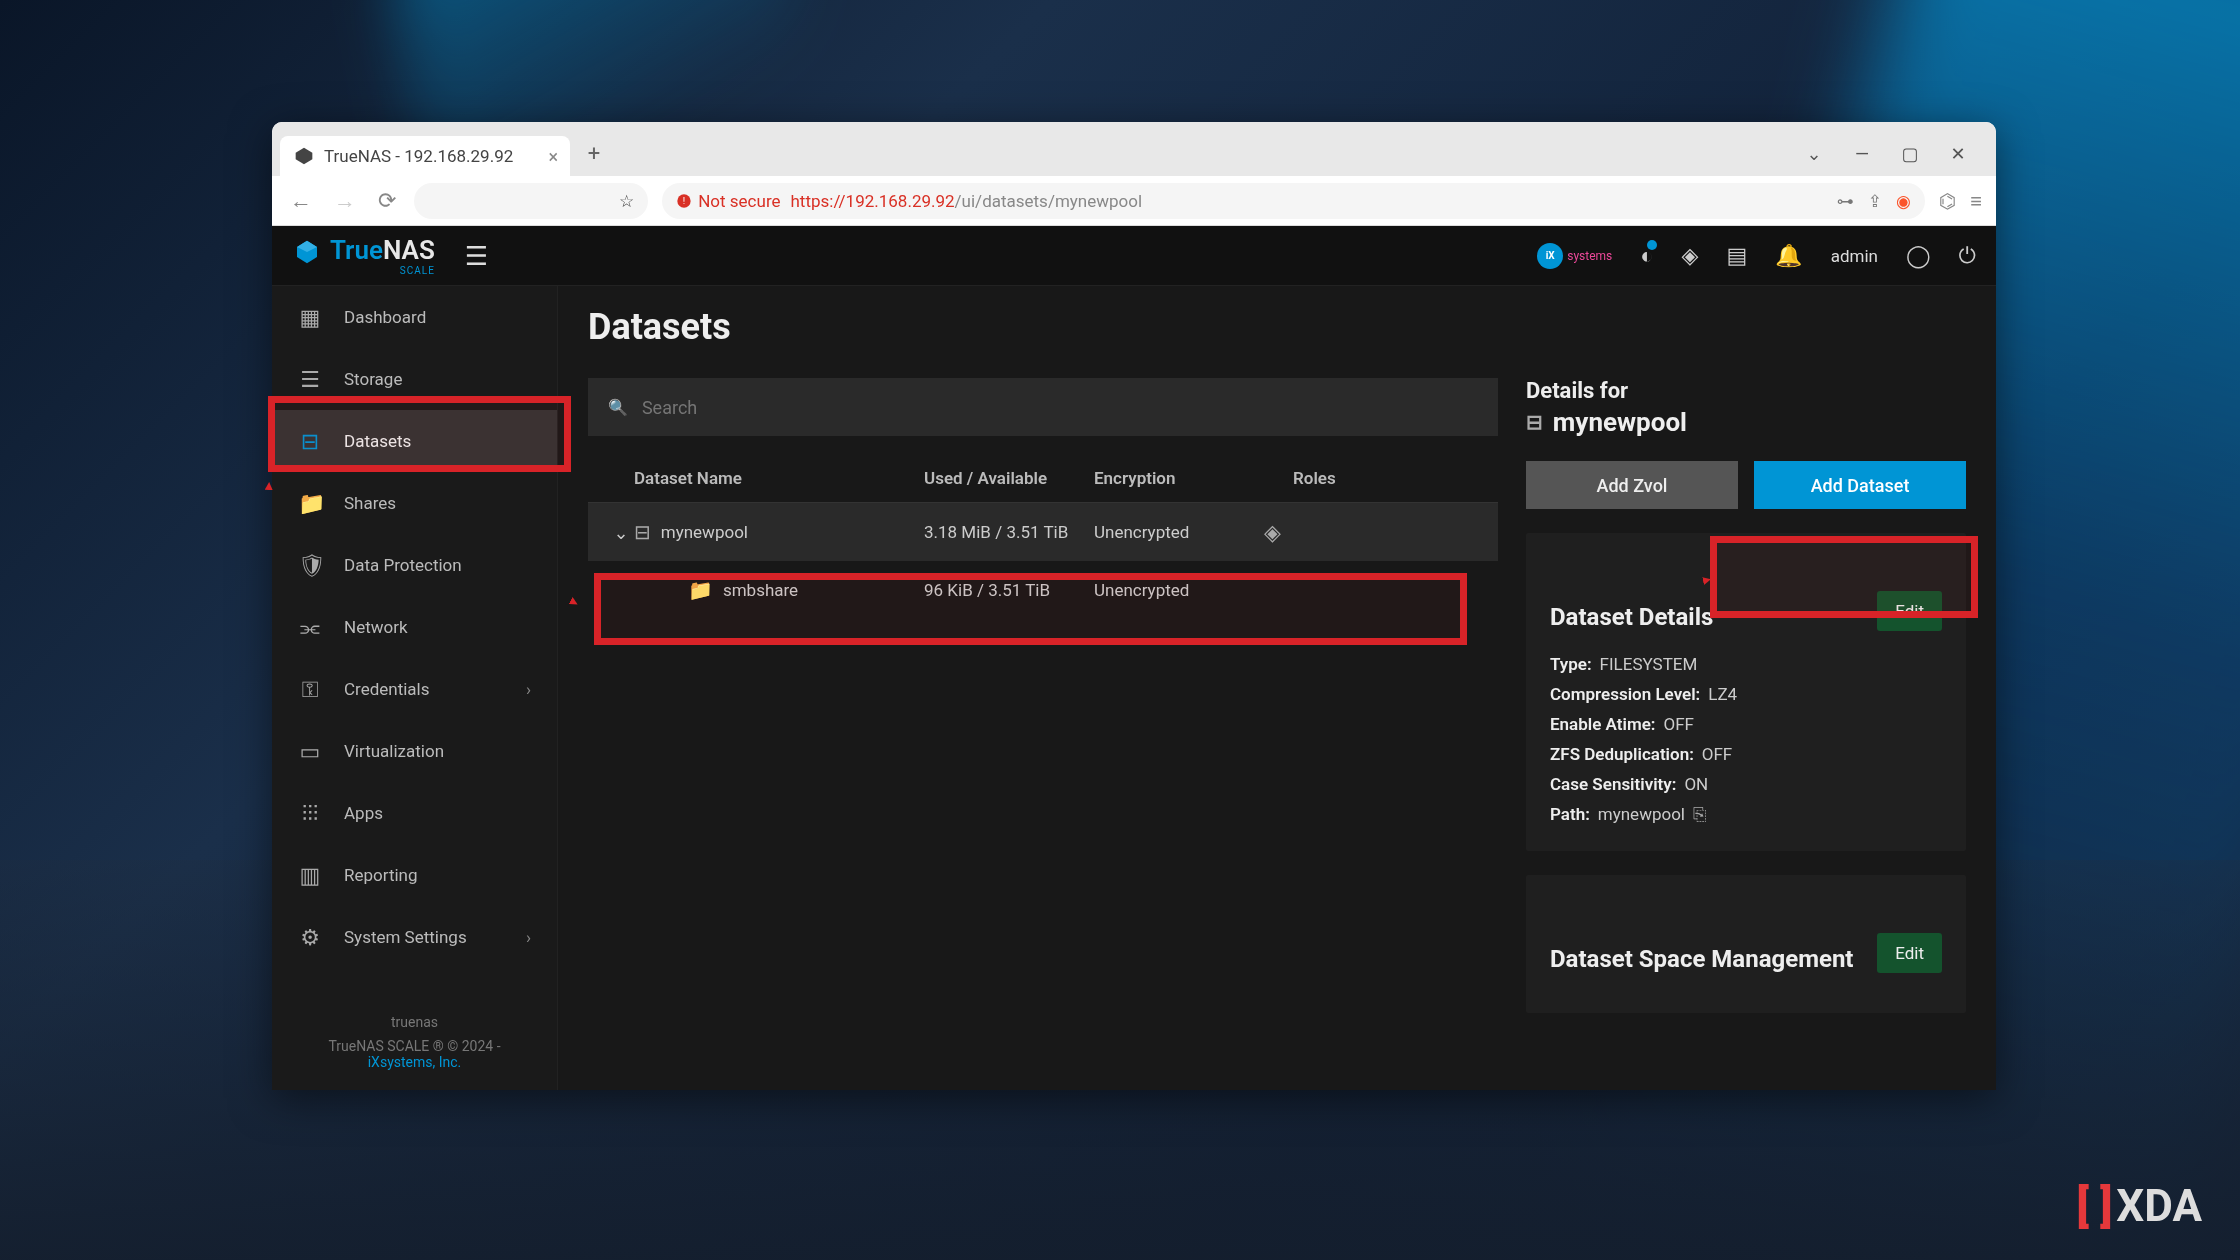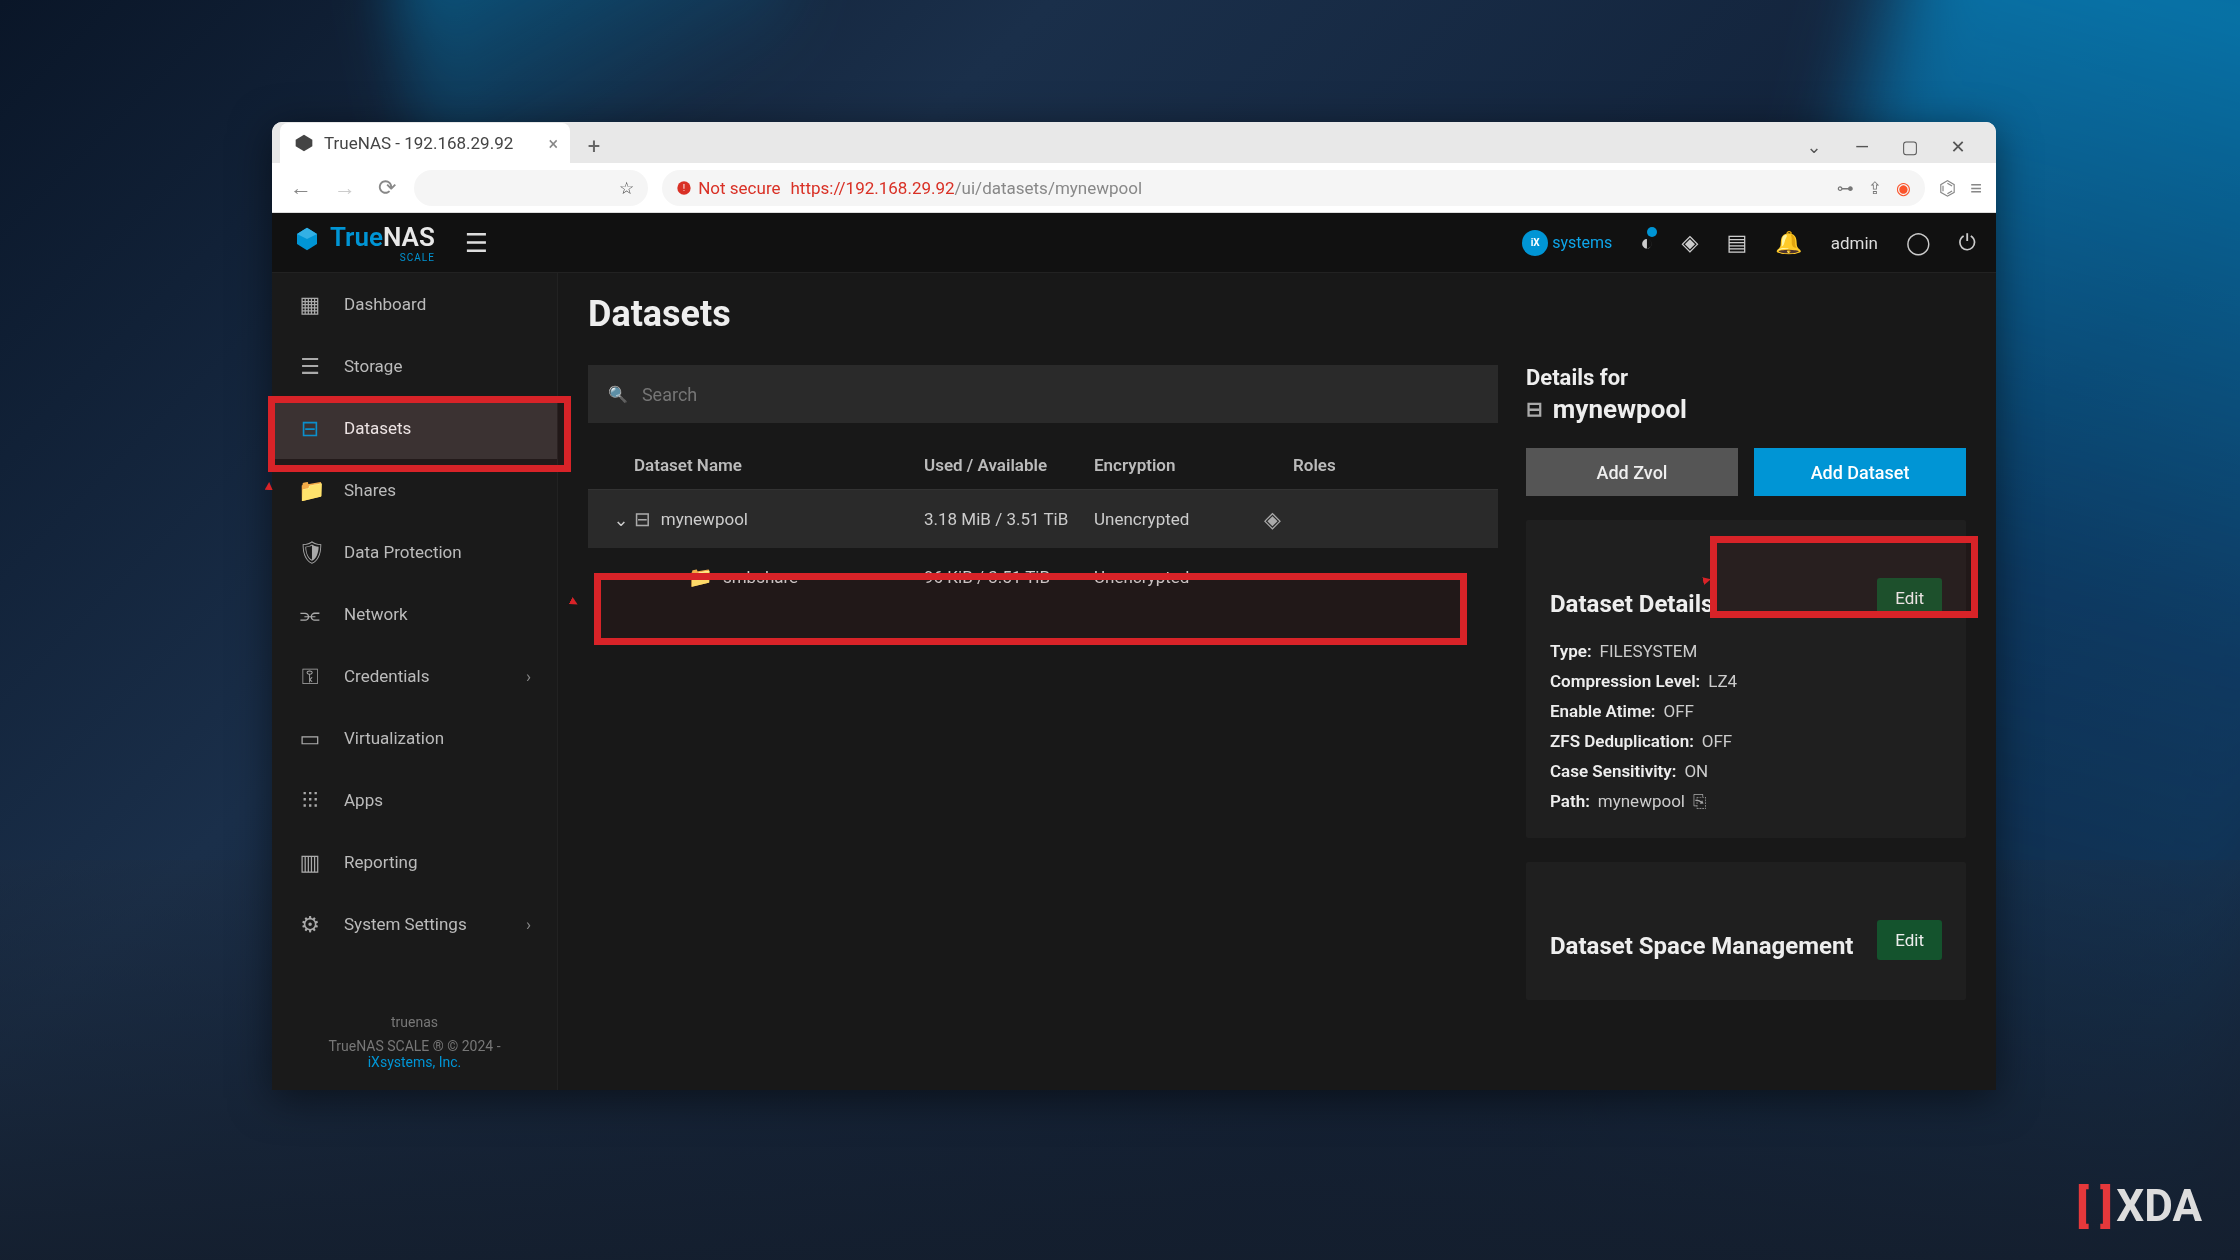--- a/index.html
+++ b/index.html
@@ -47,21 +47,21 @@
   background: #fff;
   border-radius: 10px 10px 0 0;
   box-shadow: 0 8px 40px rgba(0,0,0,0.5);
   display: flex;
   flex-direction: column;
   overflow: hidden;
 }
 
 
 .tabbar {
-  height: 41px;
+  height: 54px;
   background: #e8e8e8;
   display: flex;
   align-items: flex-end;
   padding: 8px 8px 0 8px;
 }
 .tab {
   background: #fff;
   border-radius: 8px 8px 0 0;
   height: 40px;
   min-width: 290px;
@@ -130,21 +130,21 @@
 }
 .logo { display: flex; align-items: center; gap: 8px; margin-right: 30px; }
 .logo-icon { color: #0095d5; font-size: 30px; }
 .logo-text { font-size: 26px; font-weight: 600; color: #e8e8e8; }
 .logo-text .blue { color: #0095d5; }
 .logo-sub { font-size: 10px; color: #0095d5; letter-spacing: 1px; margin-left: 2px; text-align: right; }
 .burger { color: #ddd; font-size: 26px; cursor: pointer; }
 .topbar-right { margin-left: auto; display: flex; align-items: center; gap: 28px; color: #ccc; }
 .ix-logo { display: flex; align-items: center; gap: 4px; }
 .ix-badge { background: #0095d5; color: #fff; font-weight: 700; border-radius: 50%; width: 26px; height: 26px; display: flex; align-items: center; justify-content: center; font-size: 10px; }
-.ix-text { color: #0ea5e9; font-size: 16px; }
+.ix-text { color: #ec4899; font-size: 12px; }
 .tb-icon { font-size: 22px; cursor: pointer; position: relative; }
 .tb-icon .badge { position: absolute; top: -3px; right: -3px; width: 10px; height: 10px; background: #0095d5; border-radius: 50%; }
 .user-label { font-size: 17px; color: #ddd; }
 
 
 .app-body { flex: 1; display: flex; overflow: hidden; }
 
 
 .sidebar {
   width: 286px;

